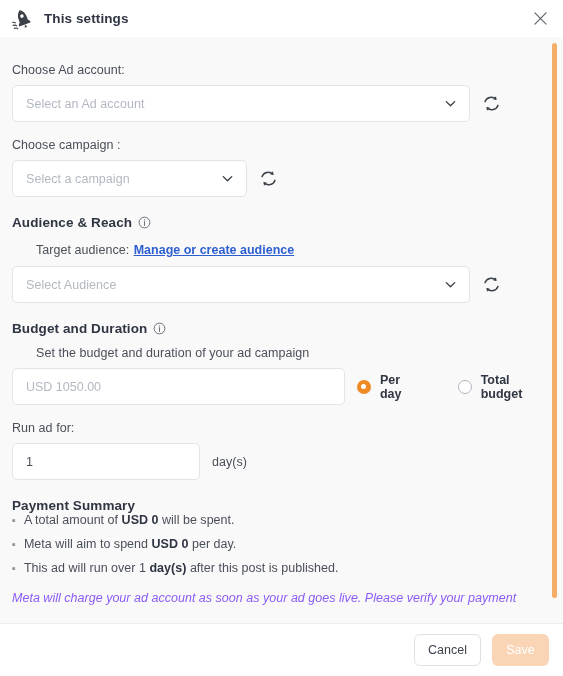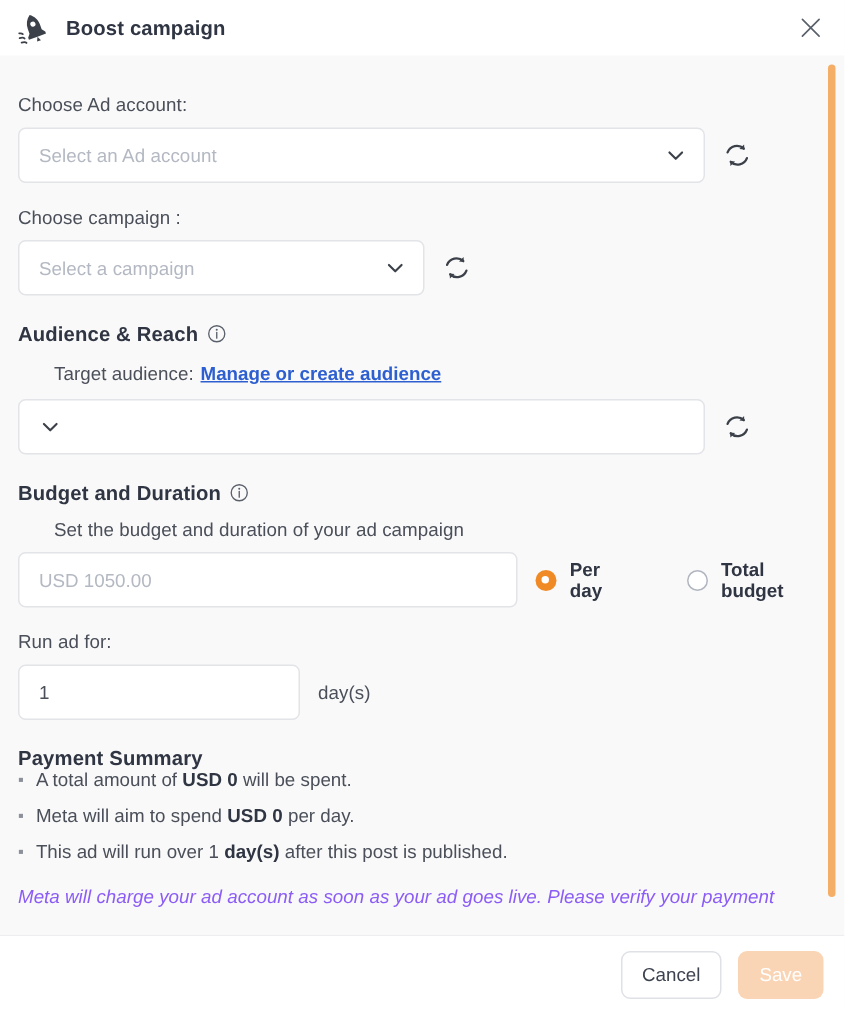--- a/index.html
+++ b/index.html
@@ -118,21 +118,21 @@
     height: 37px;
     background: #ffffff;
     border: 1px solid #e2e4e8;
     border-radius: 5px;
     display: flex;
     align-items: center;
     padding: 0 11px 0 13px;
     cursor: pointer;
   }
   .select-box.wide { width: 458px; }
-  .select-box.narrow { width: 271px; }
+  .select-box.narrow { width: 235px; }
   .select-placeholder {
     flex: 1 1 auto;
     font-size: 12.5px;
     color: #b3b8c2;
     letter-spacing: 0.05px;
   }
   .chev { width: 15px; height: 15px; flex: 0 0 auto; display: block; }
   .refresh-btn {
     width: 19px;
     height: 19px;
@@ -281,21 +281,21 @@
       <svg class="rocket-icon" viewBox="0 0 24 24">
         <g transform="rotate(-20 12 12)">
           <path d="M12 1.6c3.0 2.1 4.7 5.5 4.7 9.1v3.6l1.9 2.4v1.6h-6.6H5.4v-1.6l1.9-2.4v-3.6c0-3.6 1.7-7.0 4.7-9.1z" fill="#3b4049"></path>
           <circle cx="12" cy="8.6" r="1.9" fill="#ffffff"></circle>
           <path d="M12 18.3l1.5 3.3h-3z" fill="#3b4049"></path>
         </g>
         <path d="M1.2 19.0c1.6-.5 3.1-.3 3.6.3" stroke="#3b4049" stroke-width="1.3" fill="none" stroke-linecap="round"></path>
         <path d="M2.6 22.2c1.6-.5 3.1-.3 3.6.3" stroke="#3b4049" stroke-width="1.3" fill="none" stroke-linecap="round"></path>
         <path d="M.9 15.6c1.2-.2 2.2.1 2.6.5" stroke="#3b4049" stroke-width="1.3" fill="none" stroke-linecap="round"></path>
       </svg>
-      <span class="header-title">Boost campaign</span>
+      <span class="header-title">This settings</span>
     </div>
     <div class="close-btn">
       <svg width="13" height="13" viewBox="0 0 14 14">
         <path d="M1 1 L13 13 M13 1 L1 13" stroke="#5a606b" stroke-width="1.2" stroke-linecap="round"></path>
       </svg>
     </div>
   </div>
 
   <div class="body">
 
@@ -343,20 +343,21 @@
       </svg>
     </div>
 
     <div class="mt10">
       <span class="label">Target audience:</span>
       <span class="link">Manage or create audience</span>
     </div>
 
     <div class="select-row mt8">
       <div class="select-box wide">
+        <span class="select-placeholder">Select Audience</span>
         <svg class="chev" viewBox="0 0 16 16">
           <path d="M3.5 6 L8 10.5 L12.5 6" stroke="#3b4049" stroke-width="1.5" fill="none" stroke-linecap="round" stroke-linejoin="round"></path>
         </svg>
       </div>
       <svg class="refresh-btn" viewBox="0 0 20 20">
         <path d="M3.2 8.0a7 7 0 0 1 11.4-2.6" stroke="#3b4049" stroke-width="1.6" fill="none" stroke-linecap="round"></path>
         <path d="M16.8 12.0a7 7 0 0 1-11.4 2.6" stroke="#3b4049" stroke-width="1.6" fill="none" stroke-linecap="round"></path>
         <path d="M14.8 2.4 L15.0 6.0 L11.5 5.6 Z" fill="#3b4049"></path>
         <path d="M5.2 17.6 L5.0 14.0 L8.5 14.4 Z" fill="#3b4049"></path>
       </svg>

